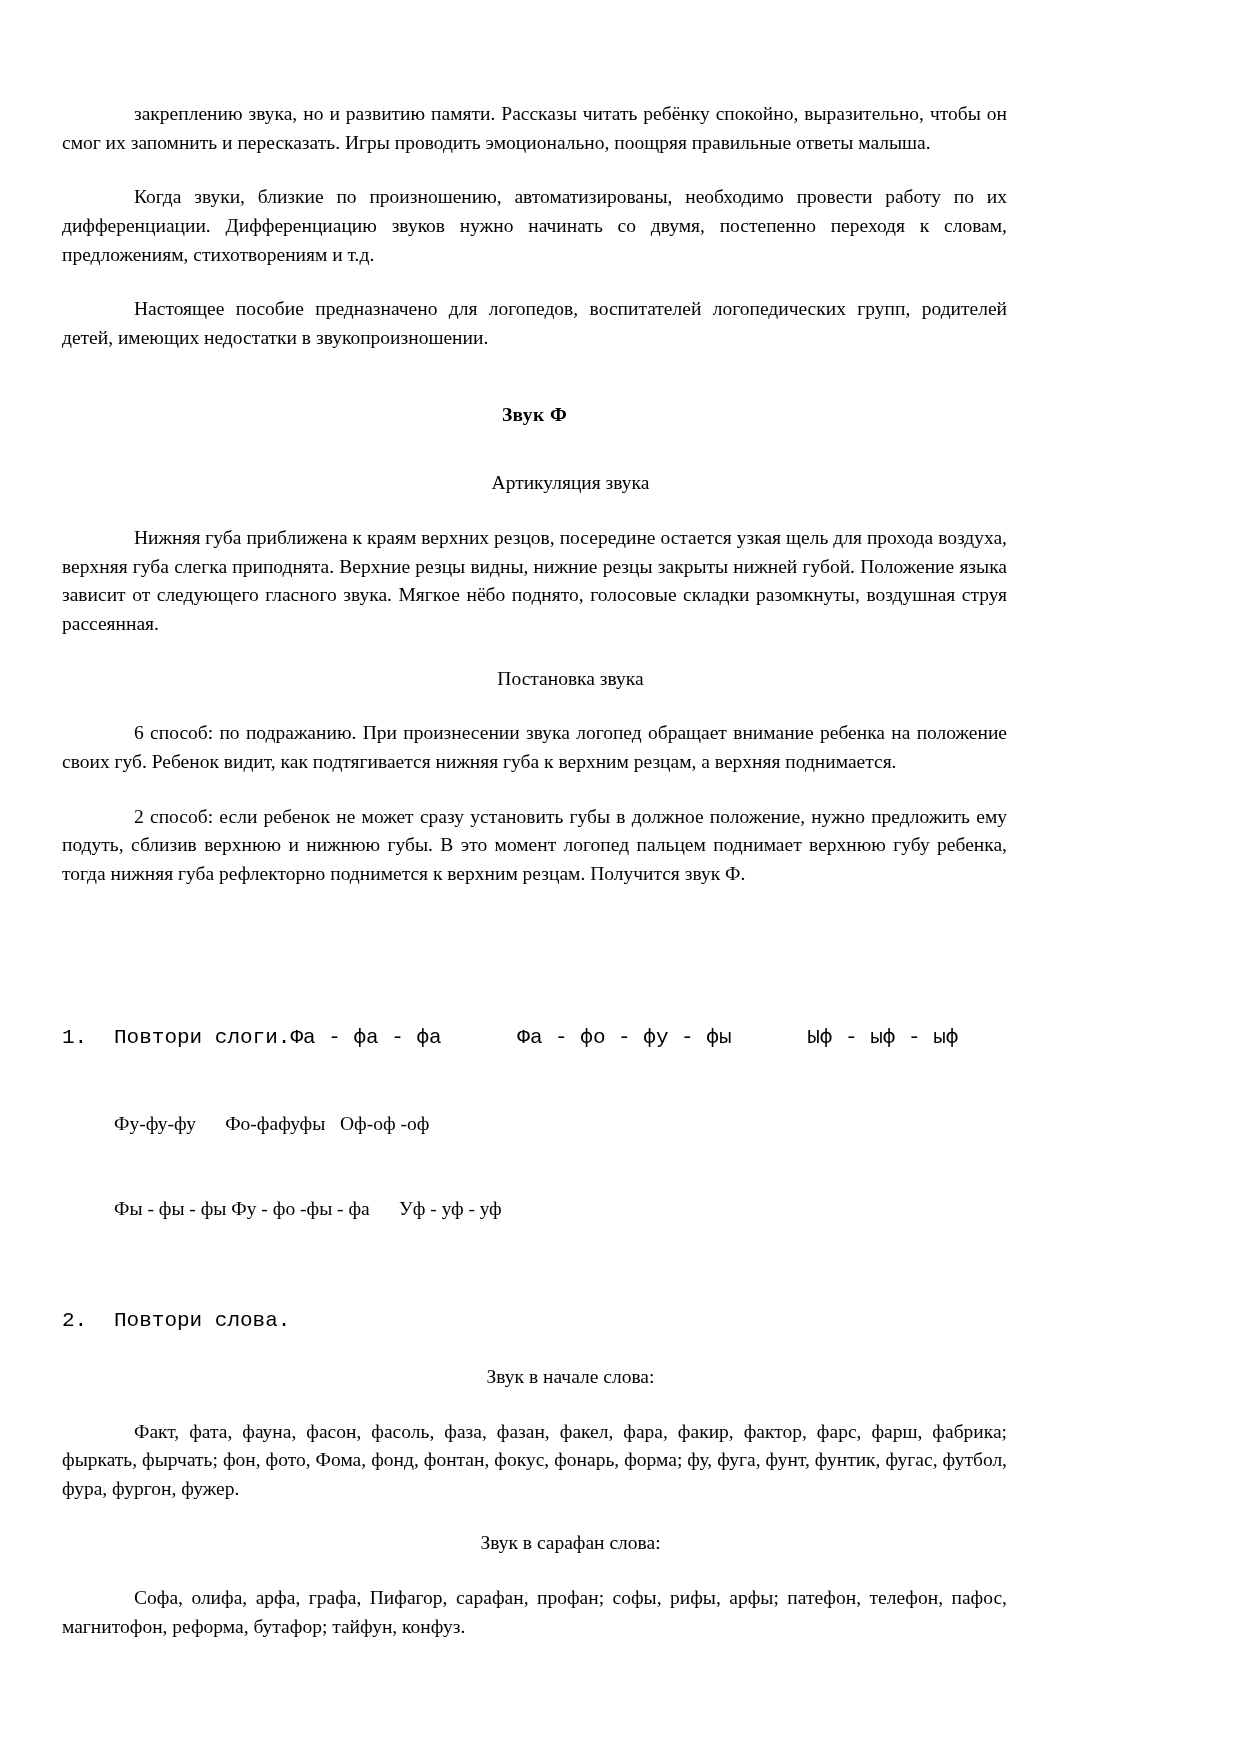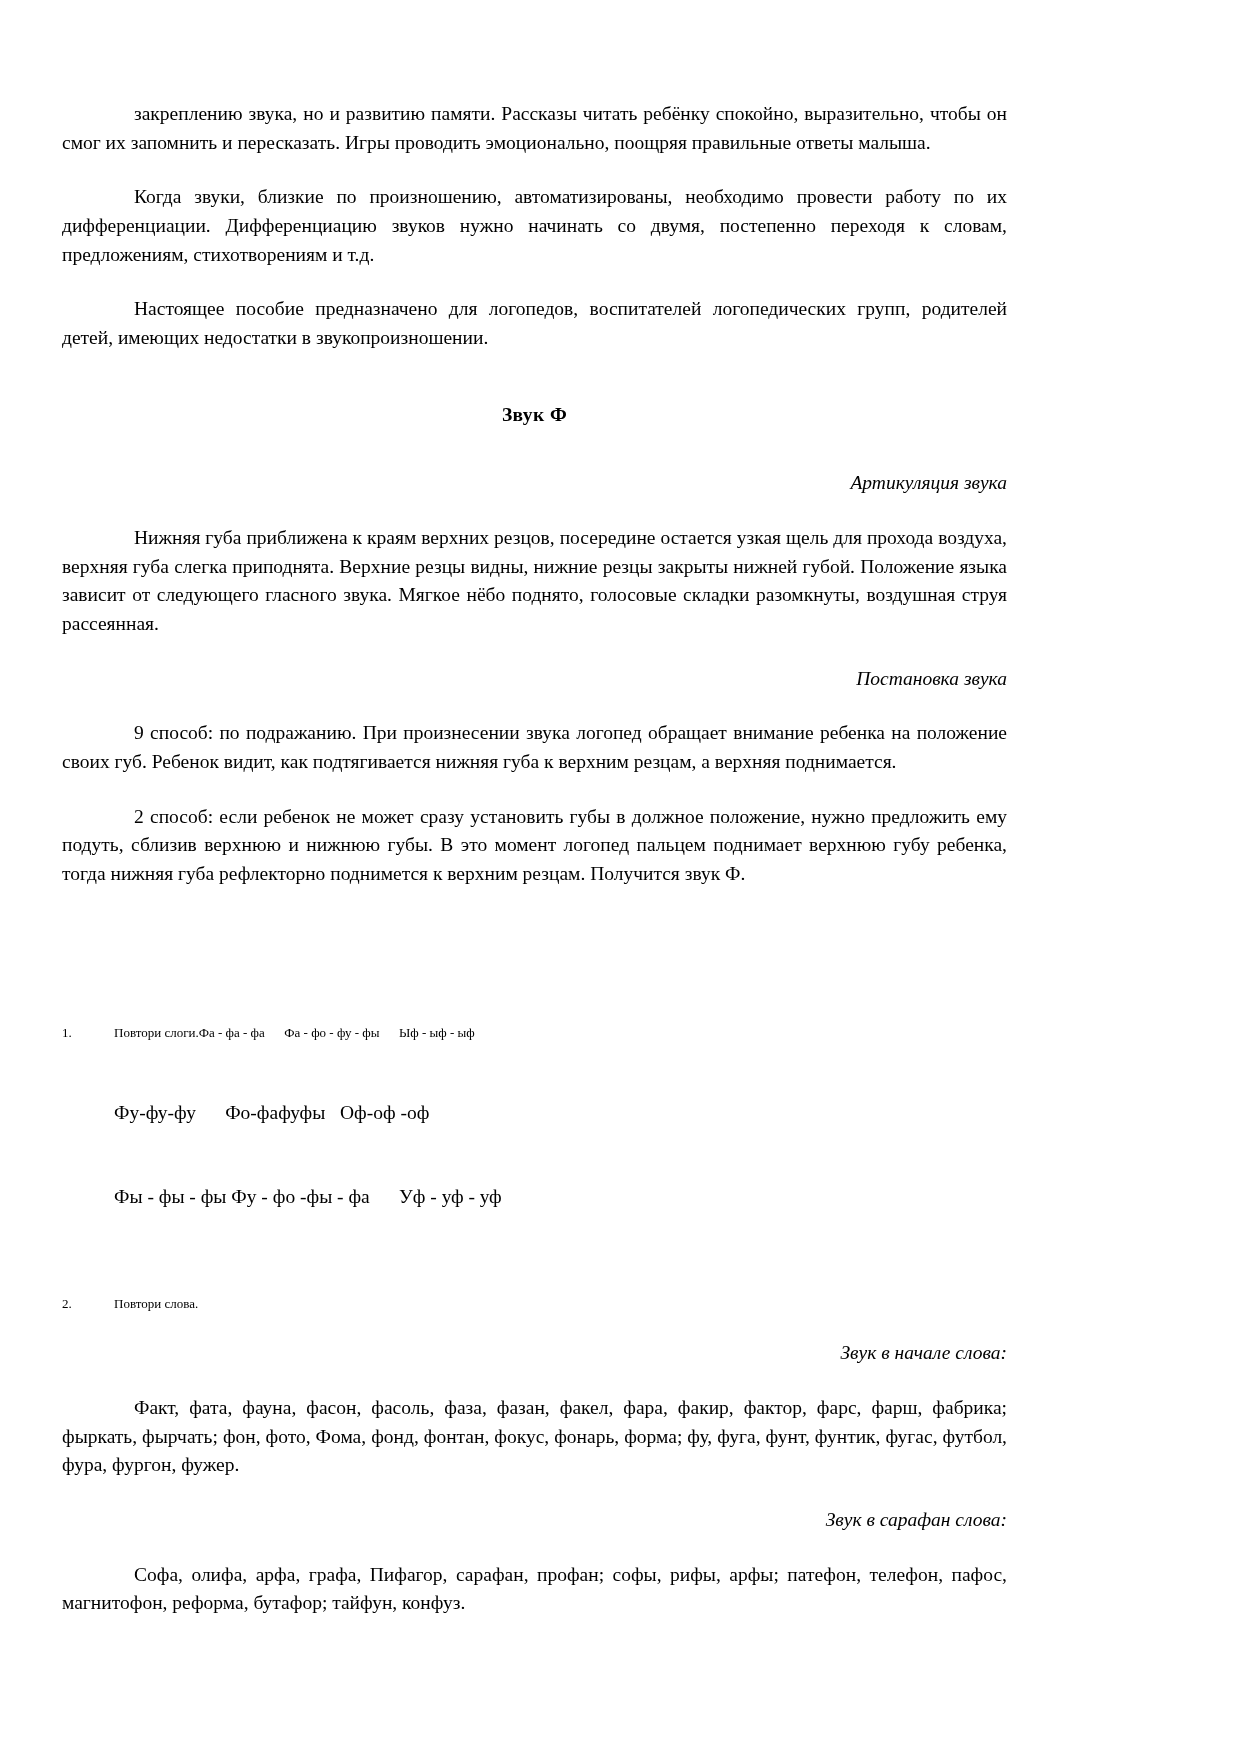--- a/index.html
+++ b/index.html
@@ -45,36 +45,36 @@
     font-size: 19.5px;
     line-height: 1.47;
     font-weight: bold;
     text-align: center;
     letter-spacing: 0.4px;
   }
   .label-line {
     font-size: 19.5px;
     line-height: 1.47;
     text-indent: 72px;
-    text-align: right;
-    font-style: italic;
+    text-align: center;
   }
   .syllable-block {
     font-size: 19.5px;
     line-height: 1.45;
     white-space: pre;
   }
   .syl-row {
     display: block;
     white-space: pre;
   }
   .num-item {
-    font-size: 13px;
+    font-size: 21px;
     line-height: 1.47;
     white-space: pre;
+    font-family: Liberation Mono, monospace;
   }
   .list-num {
     display: inline-block;
     width: 52px;
   }
 </style>
 </head>
 <body>
 
 <div class="page">
@@ -101,21 +101,21 @@
     <div class="spacer-md"></div>
 
     <p class="para">Нижняя губа приближена к краям верхних резцов, посередине остается узкая щель для прохода воздуха, верхняя губа слегка приподнята. Верхние резцы видны, нижние резцы закрыты нижней губой. Положение языка зависит от следующего гласного звука. Мягкое нёбо поднято, голосовые складки разомкнуты, воздушная струя рассеянная.</p>
 
     <div class="spacer-md"></div>
 
     <div class="label-line">Постановка звука</div>
 
     <div class="spacer-md"></div>
 
-    <p class="para">9 способ: по подражанию. При произнесении звука логопед обращает внимание ребенка на положение своих губ. Ребенок видит, как подтягивается нижняя губа к верхним резцам, а верхняя поднимается.</p>
+    <p class="para">6 способ: по подражанию. При произнесении звука логопед обращает внимание ребенка на положение своих губ. Ребенок видит, как подтягивается нижняя губа к верхним резцам, а верхняя поднимается.</p>
 
     <div class="spacer-md"></div>
 
     <p class="para">2 способ: если ребенок не может сразу установить губы в должное положение, нужно предложить ему подуть, сблизив верхнюю и нижнюю губы. В это момент логопед пальцем поднимает верхнюю губу ребенка, тогда нижняя губа рефлекторно поднимется к верхним резцам. Получится звук Ф.</p>
 
     <div class="spacer-md"></div>
 
 
     <div class="spacer-md"></div>
 

